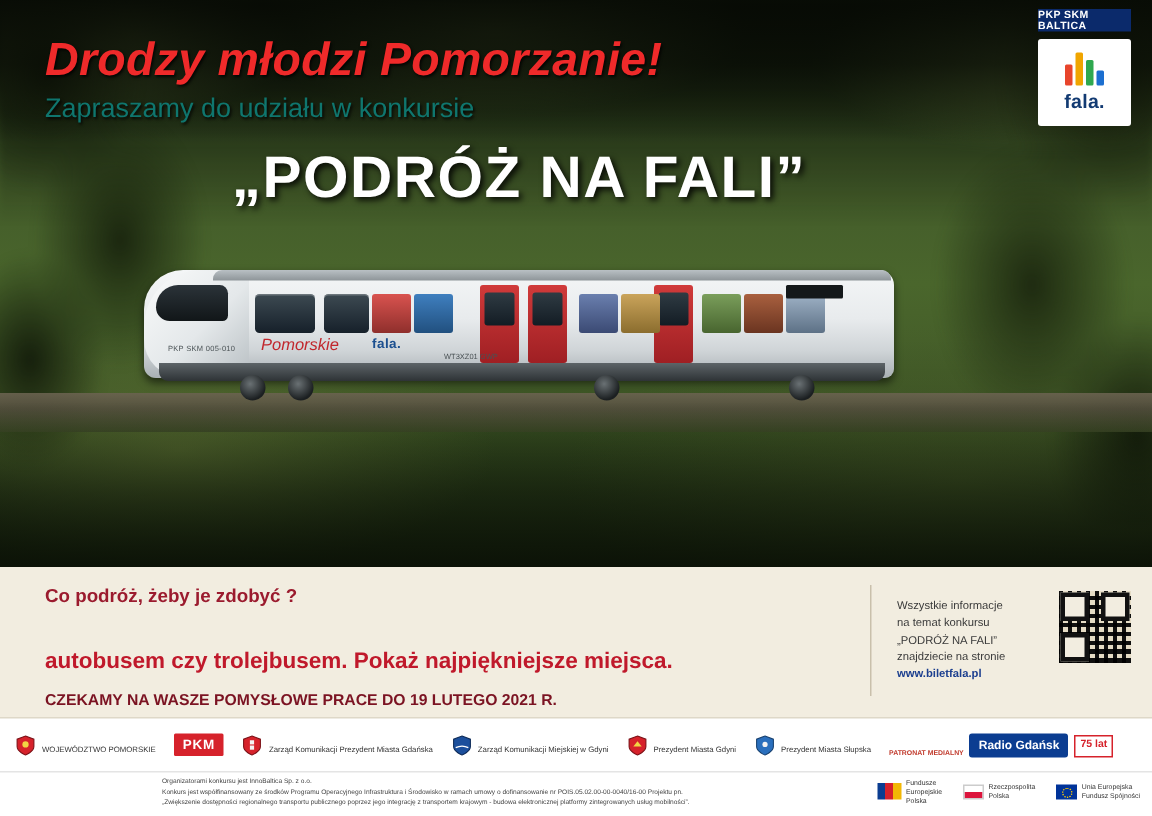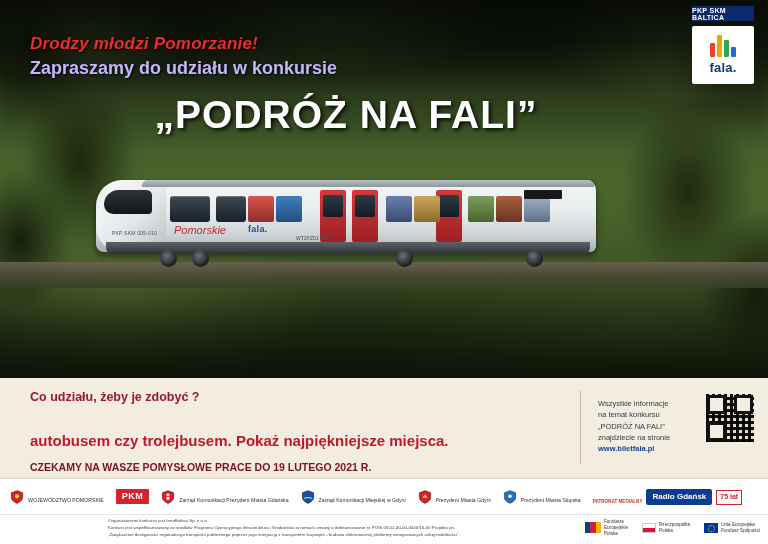--- a/index.html
+++ b/index.html
@@ -210,31 +210,31 @@
 
   
   .headline-block {
     position: absolute;
     left: 30px;
     top: 22px;
     width: 660px;
   }
   .h-line1 {
     color: #ef2a2a;
-    font-size: 17px;
+    font-size: 31px;
     font-weight: bold;
     font-style: italic;
     letter-spacing: .2px;
     text-shadow: 1px 1px 2px rgba(0,0,0,.8);
-    margin: 12px 0 4px 0;
+    margin: 0 0 4px 0;
   }
   .h-line2 {
-    color: #c4b5fd;
+    color: #0f766e;
     font-size: 18px;
-    font-weight: bold;
+    font-weight: normal;
     text-shadow: 1px 1px 2px rgba(0,0,0,.85);
     margin: 0;
   }
   .h-title {
     margin: 14px 0 0 0;
     text-align: center;
     color: #ffffff;
     font-size: 39px;
     font-weight: bold;
     letter-spacing: 1px;
@@ -564,21 +564,21 @@
     <div class="txt">fala.</div>
   </div>
 
   <div class="prize">
     <p class="p1">Przed Wami szansa na wygranie fantastycznych nagród</p>
     <p class="p2">TELEFONY, OPASKI SPORTOWE I SŁUCHAWKI CZEKAJĄ NA SWOICH WŁAŚCICIELI</p>
   </div>
 
   <div class="info">
     <div class="left">
-      <p class="q">Co udziału, żeby je zdobyć ?</p>
+      <p class="q">Co podróż, żeby je zdobyć ?</p>
       <p class="cta">
         <br>
         <span>autobusem czy trolejbusem. Pokaż najpiękniejsze miejsca.</span>
       </p>
       <p class="deadline">CZEKAMY NA WASZE POMYSŁOWE PRACE DO 19 LUTEGO 2021 R.</p>
     </div>
     <div class="vsep"></div>
     <div class="right">
       <div>Wszystkie informacje</div>
       <div>na temat konkursu</div>

